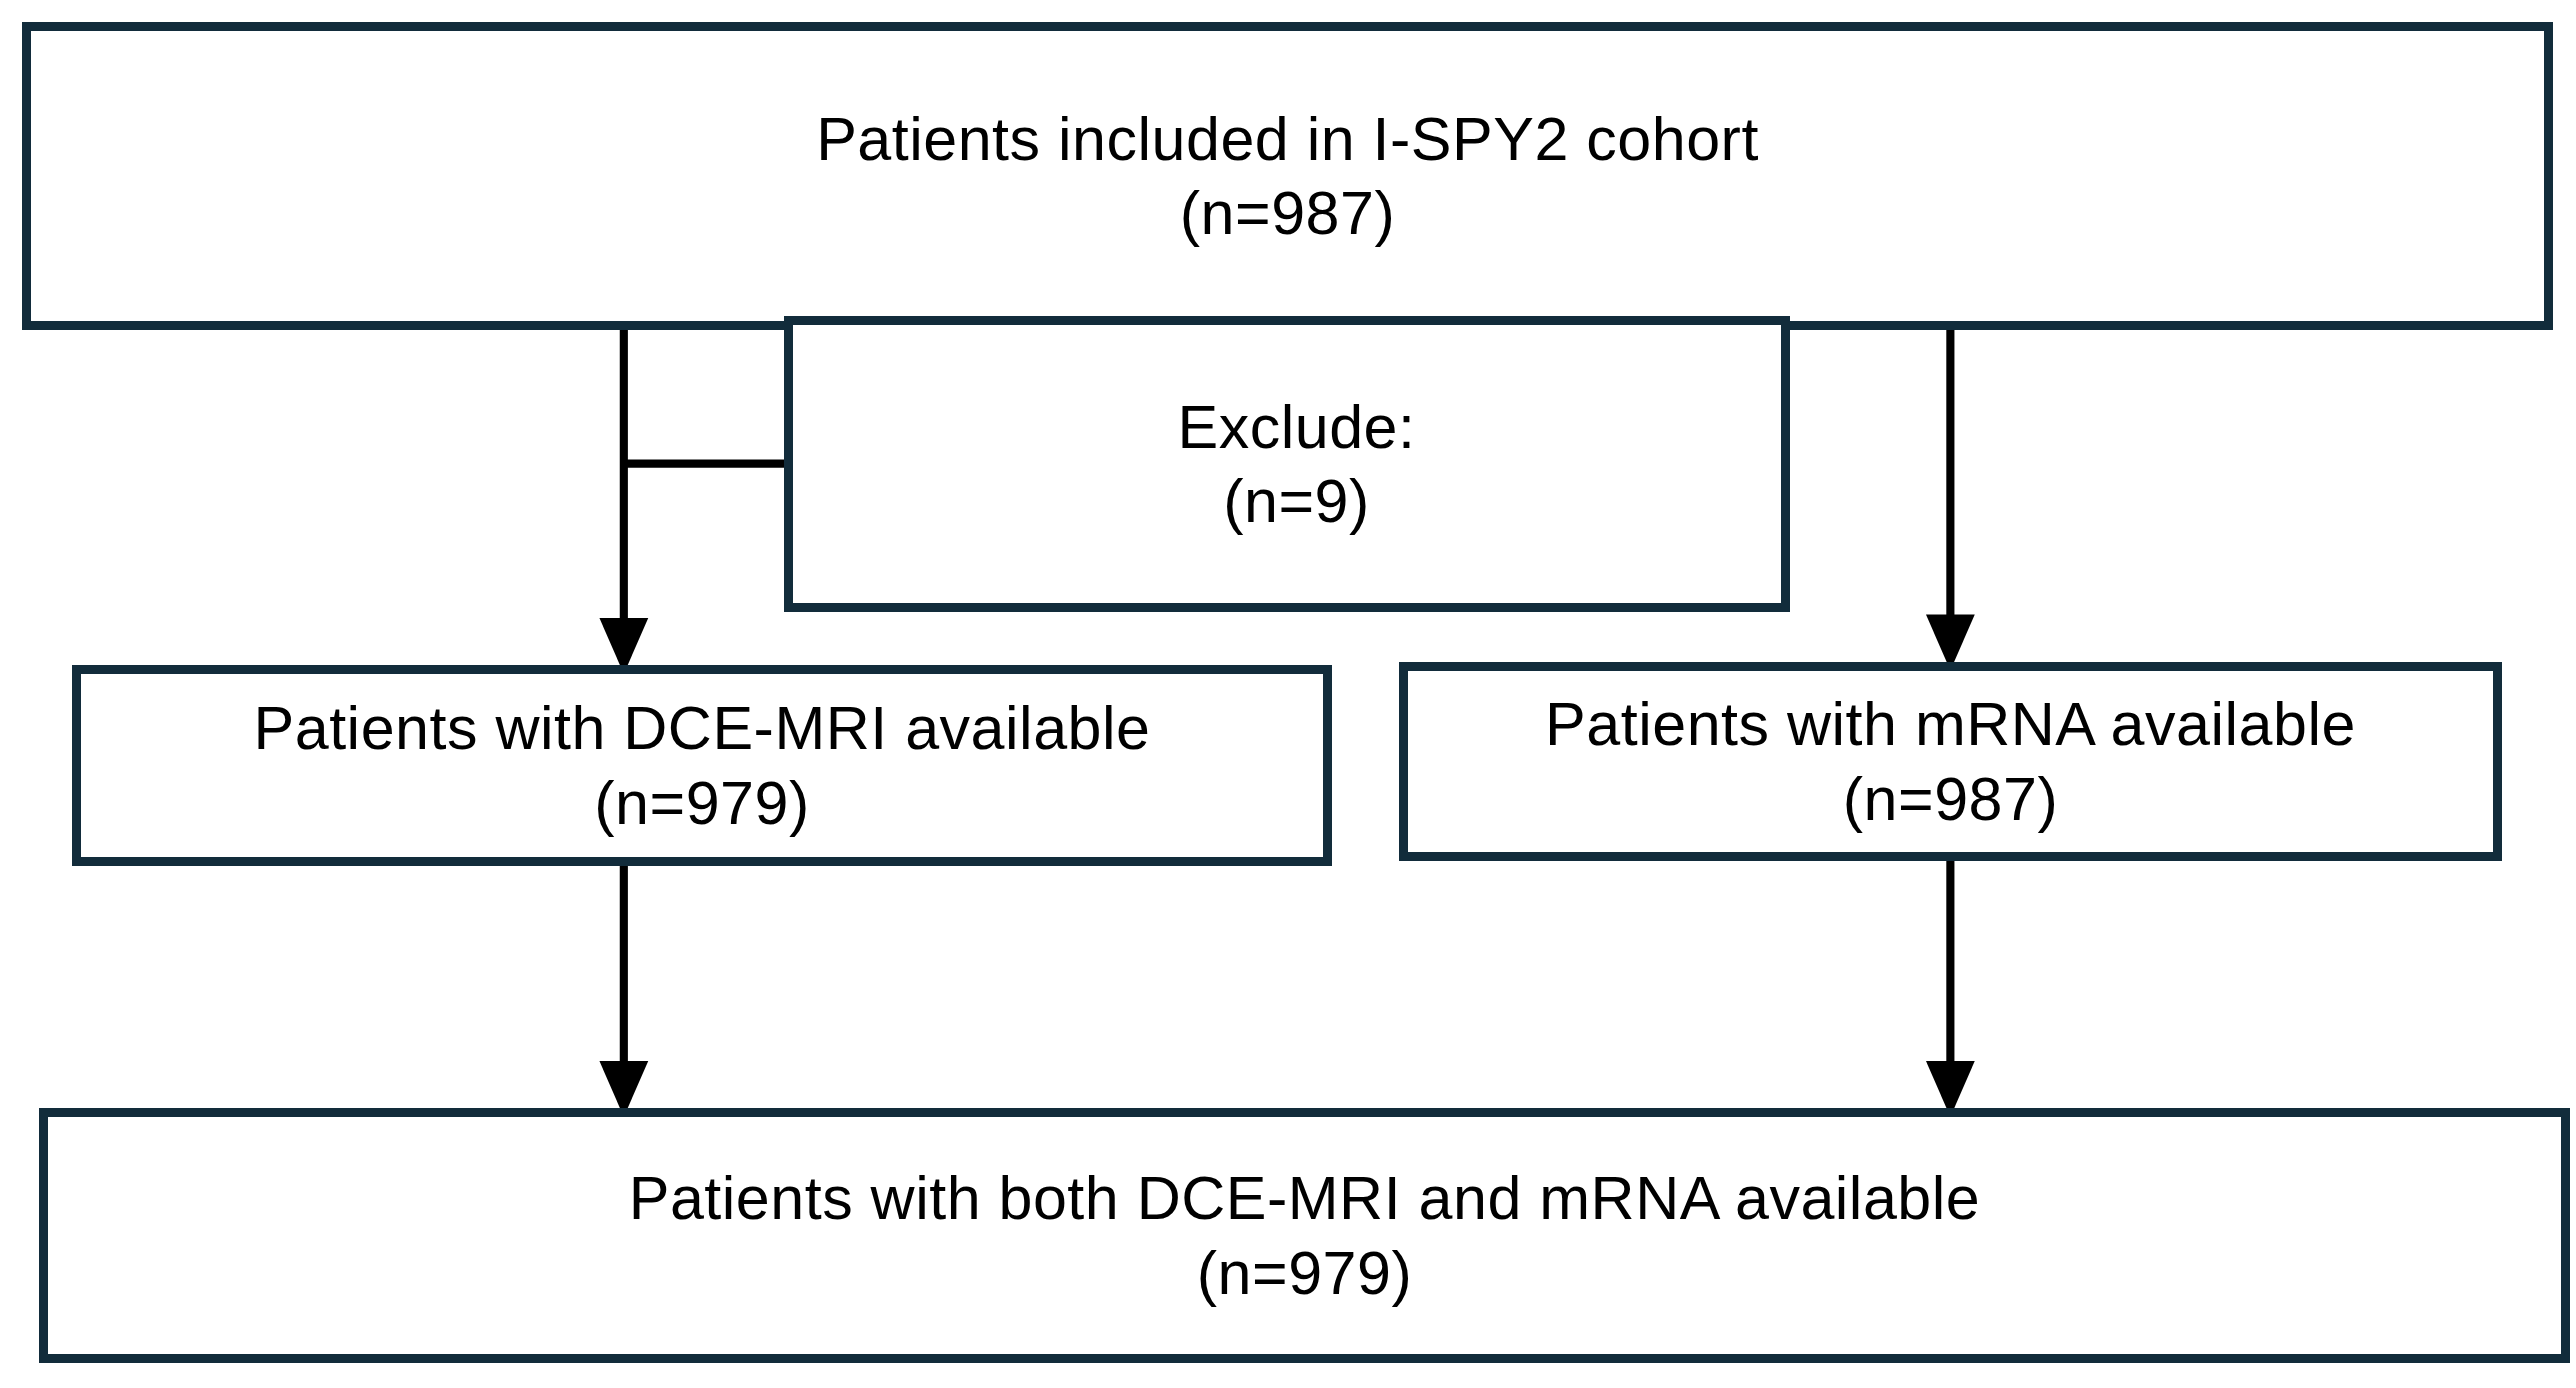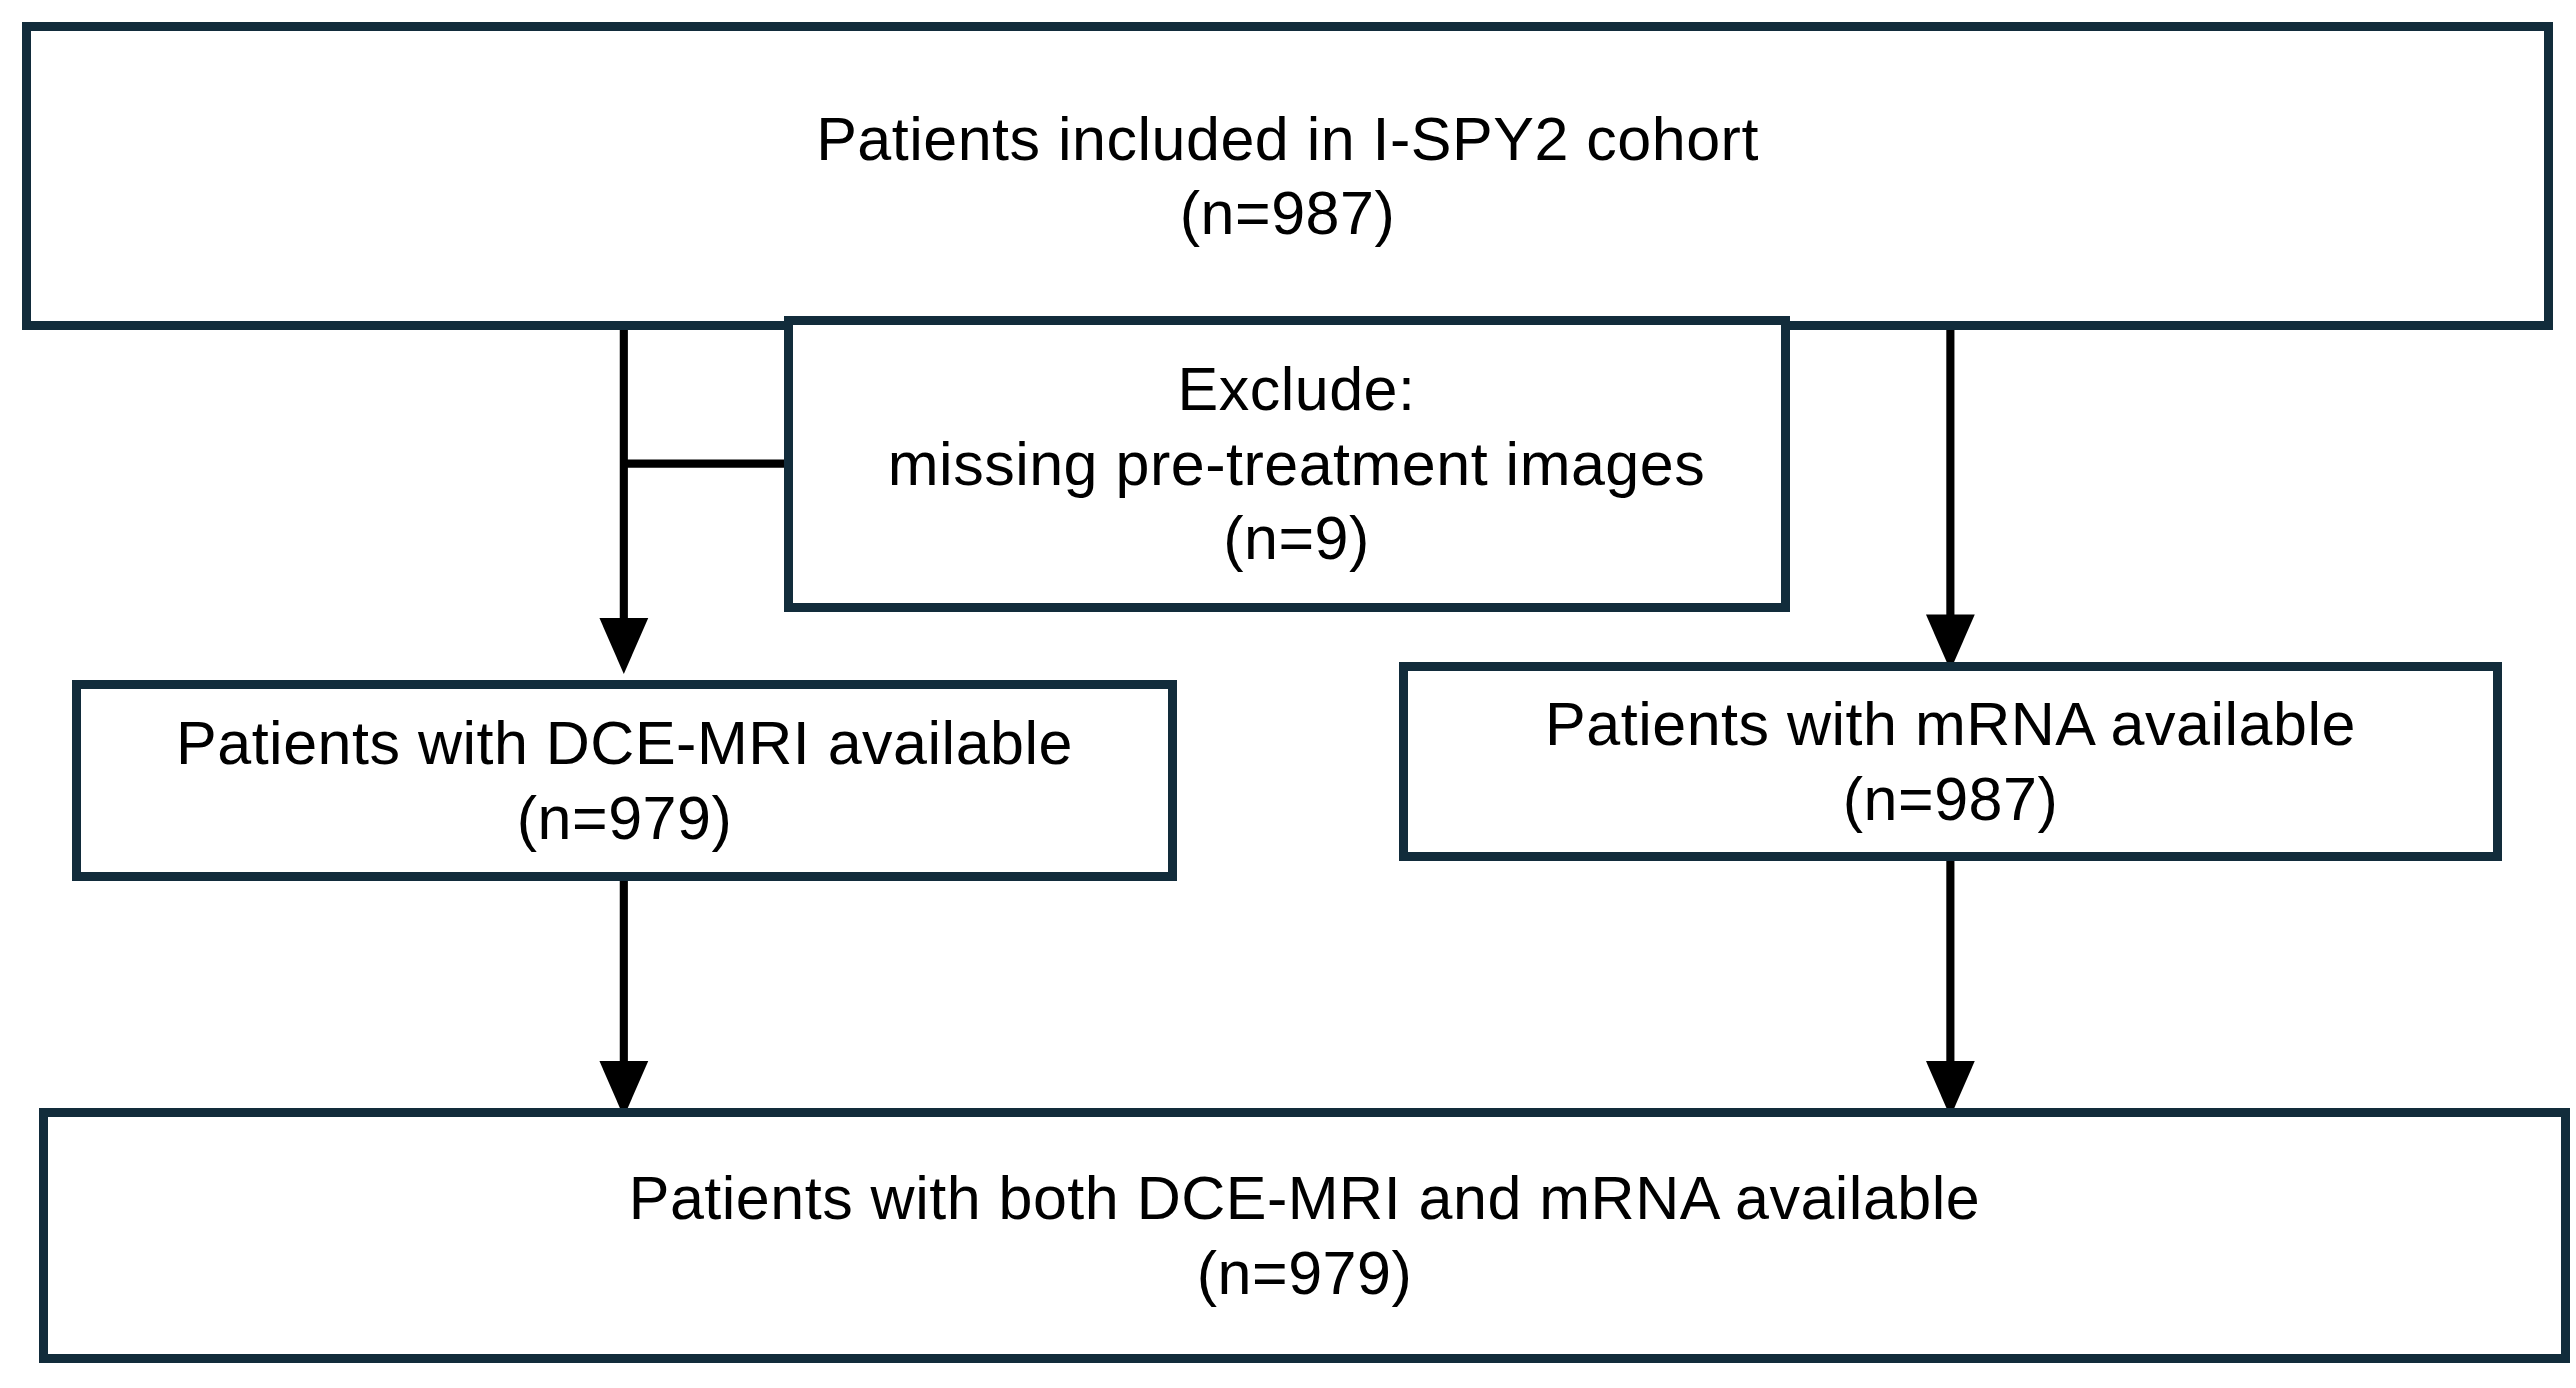--- a/index.html
+++ b/index.html
@@ -23,21 +23,21 @@
   .node{
     position:absolute;box-sizing:border-box;z-index:2;
     border:9px solid var(--box-border);background:var(--bg);
     display:flex;flex-direction:column;align-items:center;justify-content:center;
     text-align:center;color:var(--text);
     font-size:61px;line-height:1.22;letter-spacing:0.5px;
   }
   .node .ln{display:block;white-space:nowrap;}
   #node-cohort { left:22px;   top:22px;   width:2531px; height:308px;justify-content:center; }
   #node-exclude{ left:784px;  top:316px;  width:1006px; height:296px;padding-left:19px; }
-  #node-dce    { left:72px;   top:665px;  width:1105px; height:201px;margin-top:15px; }
+  #node-dce    { left:72px;   top:665px;  width:1260px; height:201px; }
   #node-mrna   { left:1399px; top:662px;  width:1103px; height:199px; }
   #node-both   { left:39px;   top:1108px; width:2531px; height:255px; }
   .connectors line{stroke:currentColor;stroke-width:9;}
   .connectors polygon{fill:currentColor;stroke:none;}
 </style>
 </head>
 <body>
 
 <div class="canvas">
 
@@ -63,21 +63,20 @@
     </g>
   </svg>
 
   <div class="node" id="node-cohort">
     <span class="ln">Patients included in I-SPY2 cohort</span>
     <span class="ln">(n=987)</span>
   </div>
 
   <div class="node" id="node-exclude">
     <span class="ln">Exclude:</span>
-    <span class="ln">missing pre-treatment images</span>
     <span class="ln">(n=9)</span>
   </div>
 
   <div class="node" id="node-dce">
     <span class="ln">Patients with DCE-MRI available</span>
     <span class="ln">(n=979)</span>
   </div>
 
   <div class="node" id="node-mrna">
     <span class="ln">Patients with mRNA available</span>

